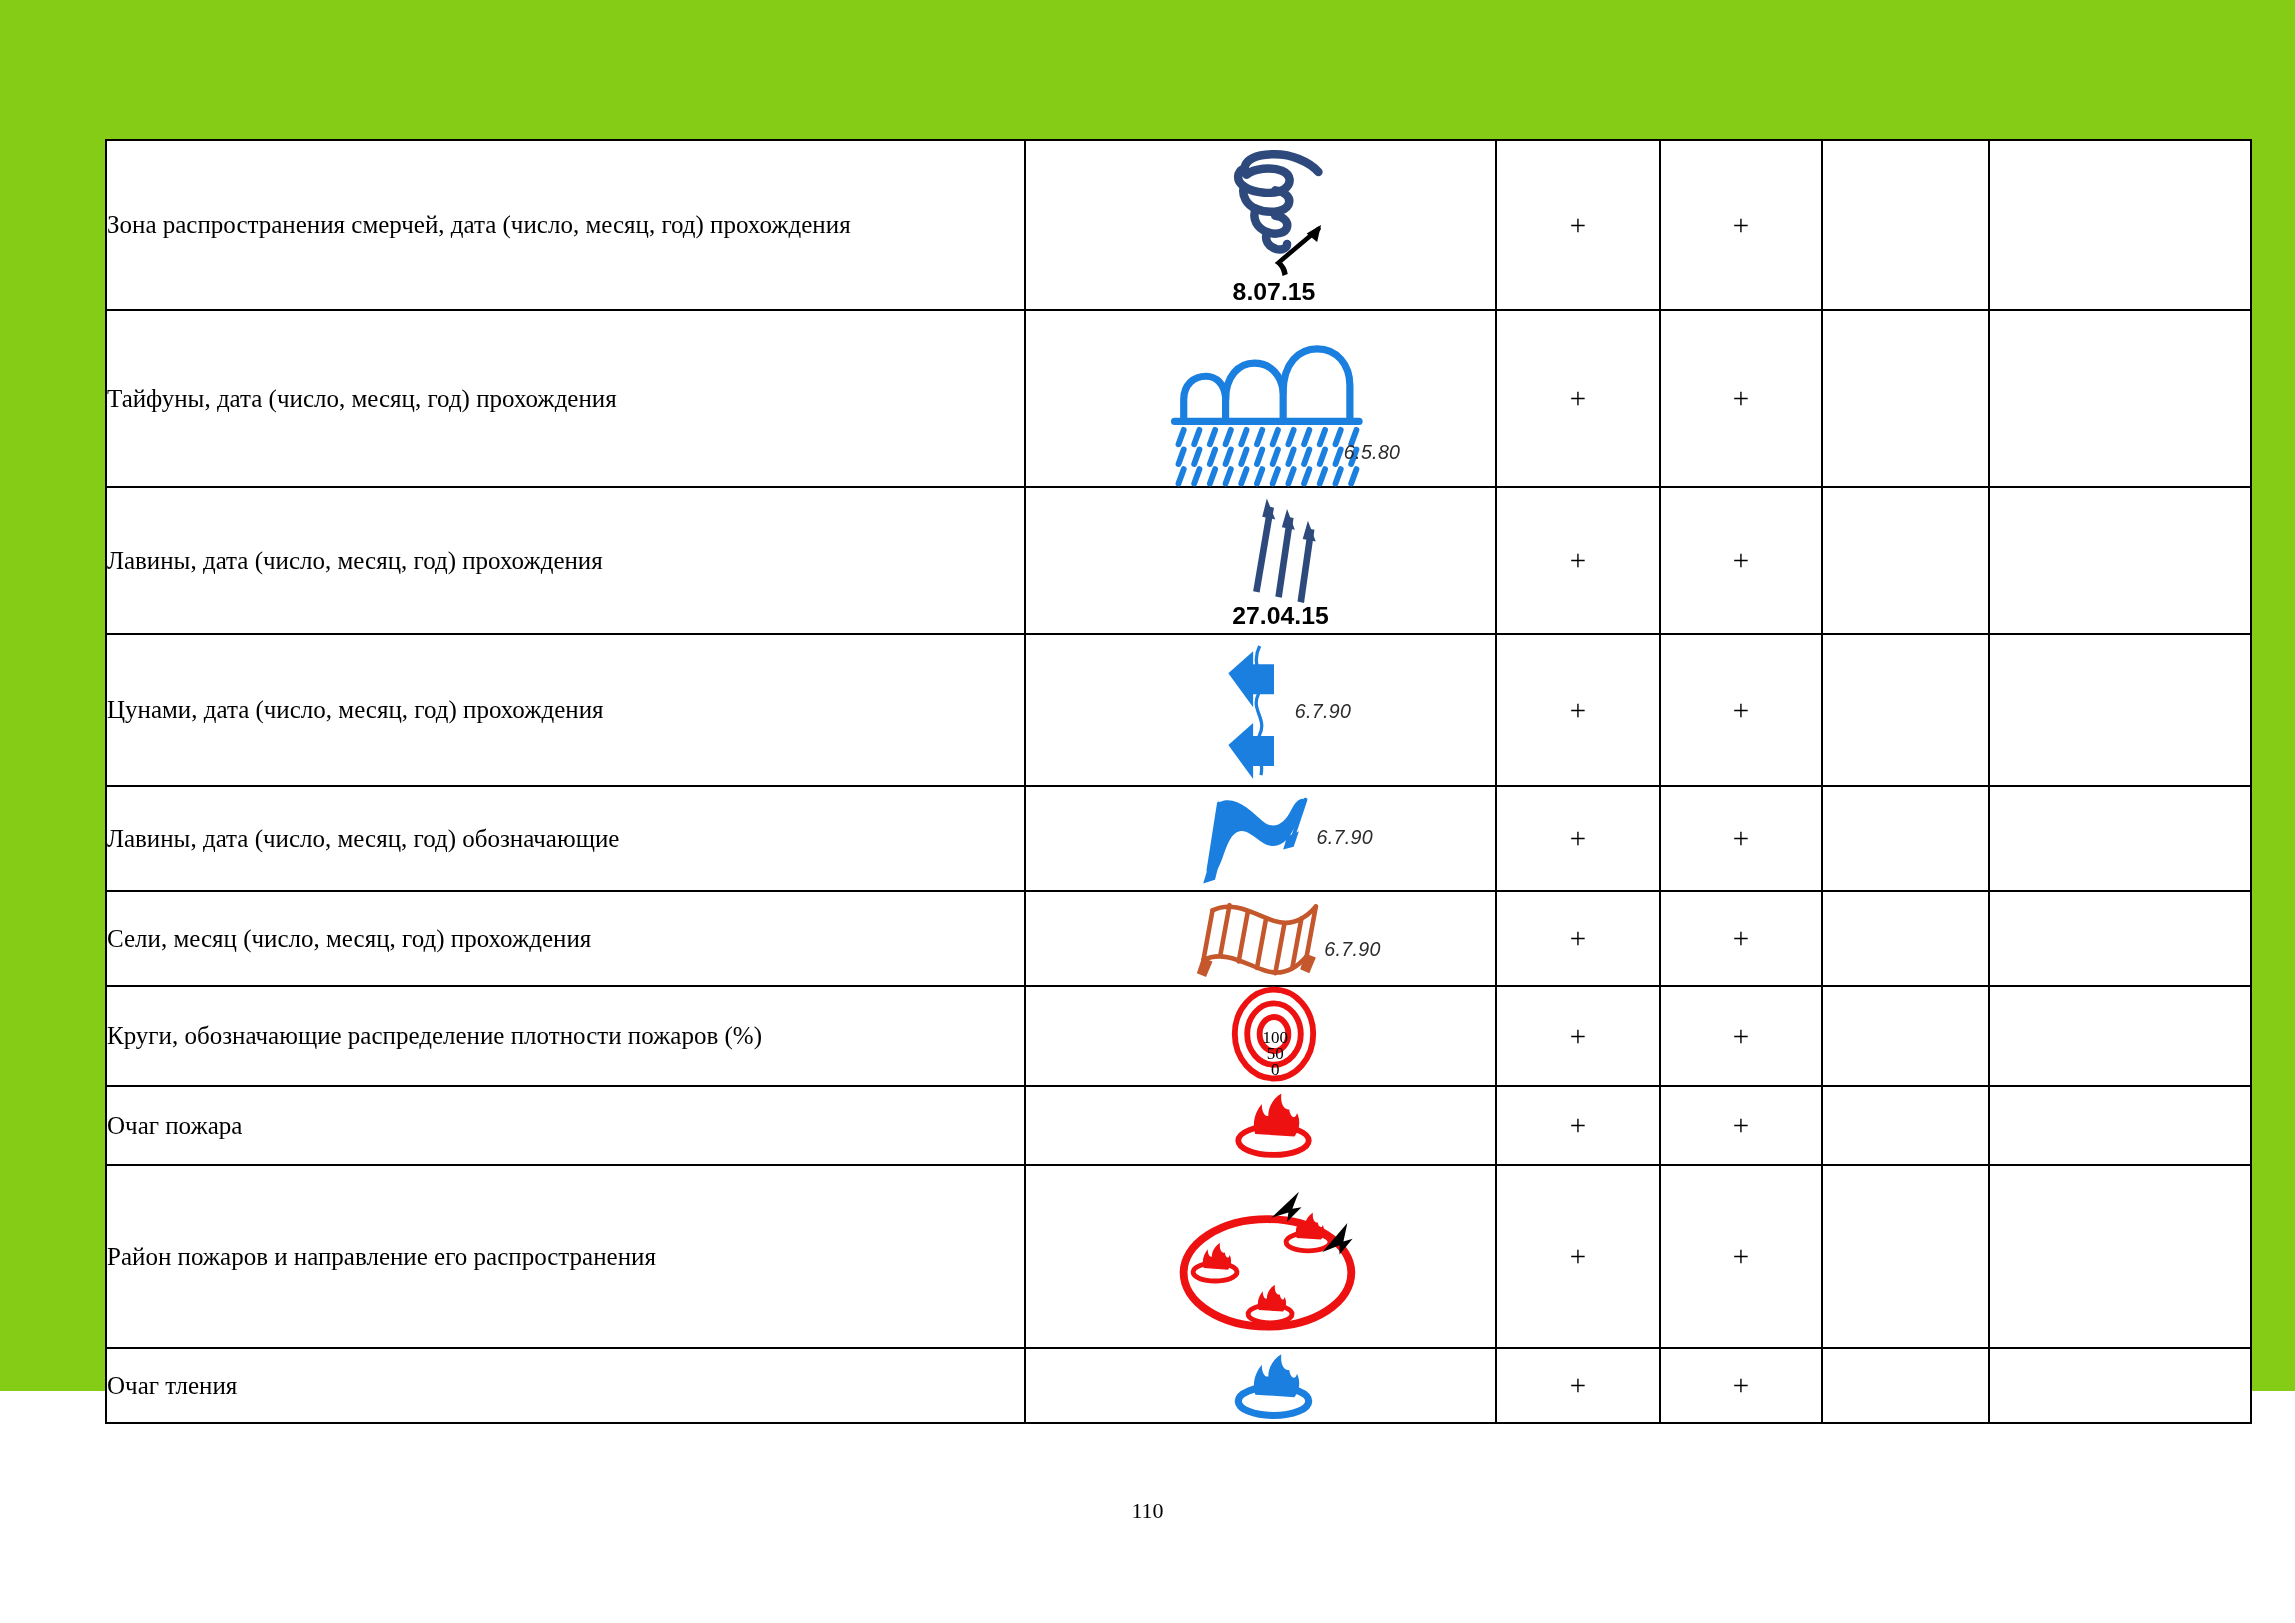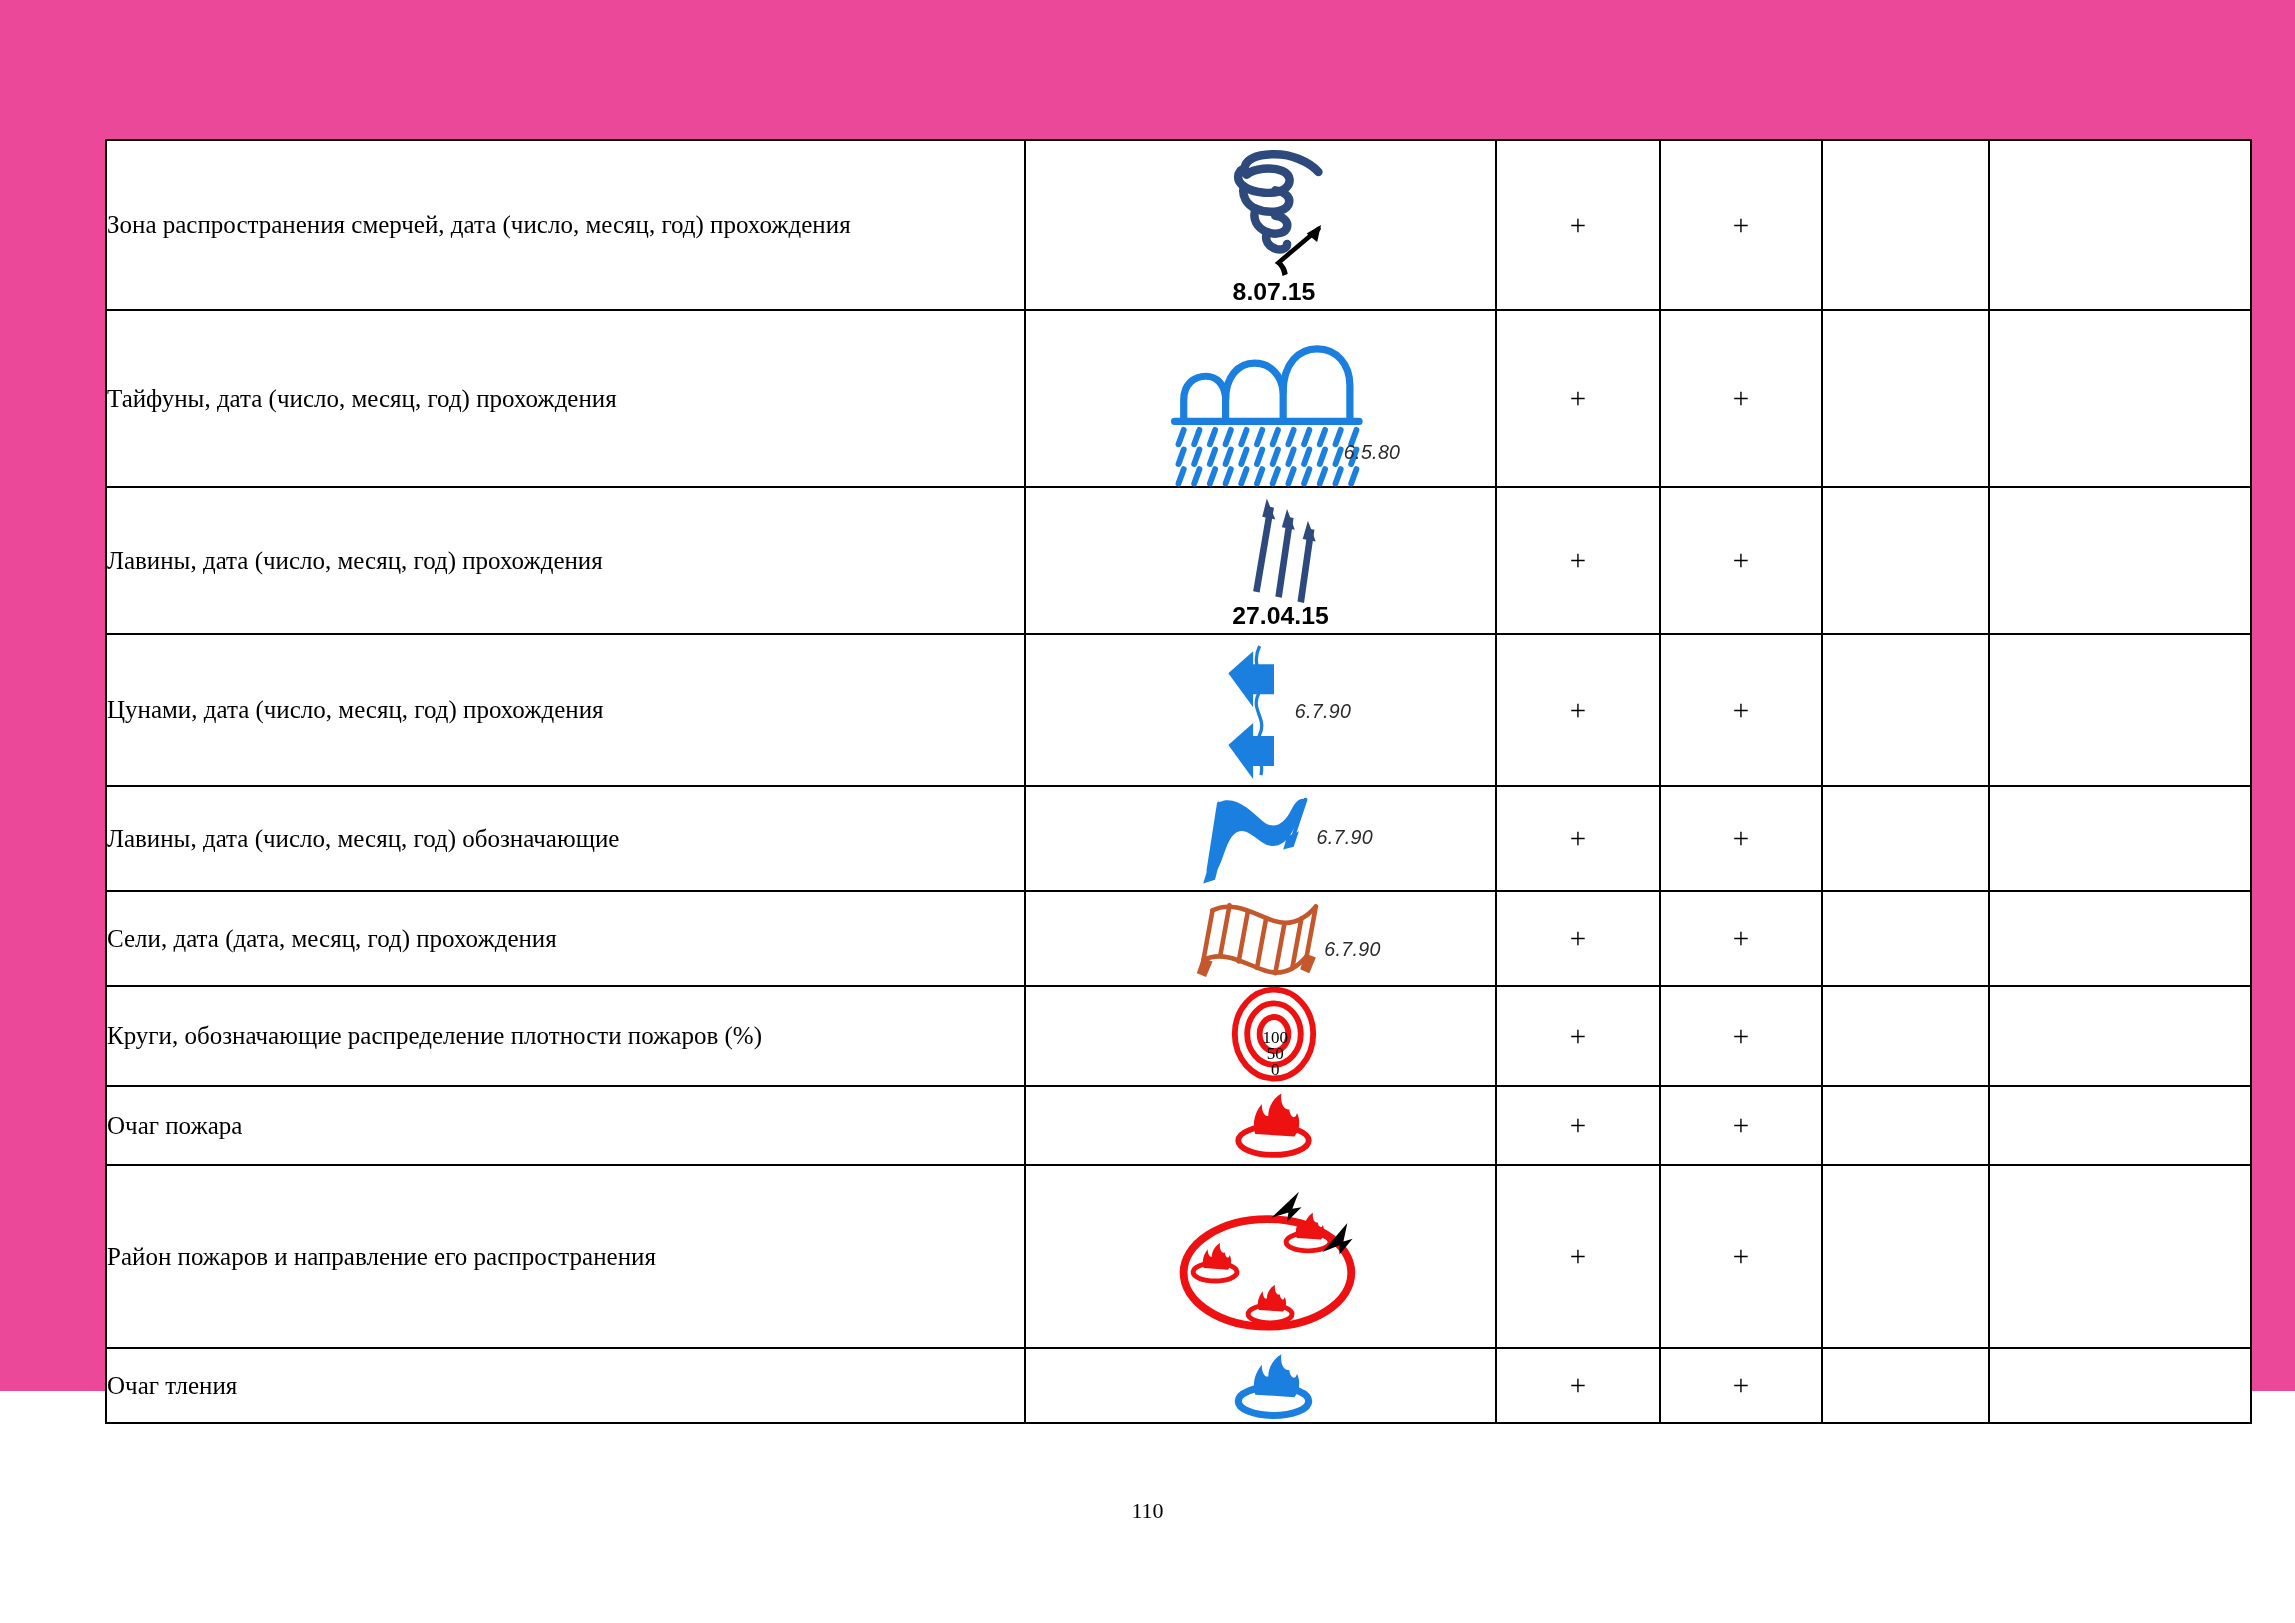--- a/index.html
+++ b/index.html
@@ -14,21 +14,21 @@
     color: #000000;
     position: relative;
     overflow: hidden;
   }
 
   #page {
     position: absolute;
     left: 0; top: 0;
     width: 2295px;
     height: 1391px;
-    background: #ec4899;
+    background: #84cc16;
   }
 
   #legend-table {
     position: absolute;
     left: 105px;
     top: 139px;
     width: 2145px;
     border-collapse: collapse;
     table-layout: fixed;
   }
@@ -287,21 +287,21 @@
           </div>
         </td>
         <td class="plus-cell"><span>+</span></td>
         <td class="plus-cell"><span>+</span></td>
         <td><span></span></td>
         <td><span></span></td>
       </tr>
 
       <tr style="height:95px;">
         <td class="desc-cell nojust">
-          <span>Сели,  дата (дата, месяц, год) прохождения</span>
+          <span>Сели,  месяц (число, месяц, год) прохождения</span>
         </td>
         <td class="sym-cell">
           <div class="sym-wrap">
             <svg width="236" height="85" viewBox="0 0 360 130">
               <g fill="none" stroke="#c4582c" stroke-width="7" stroke-linecap="round">
                 <path d="M86 22 C118 6 150 28 180 38 C210 48 232 30 244 16"></path>
                 <path d="M72 98 C104 82 136 104 166 114 C196 124 218 106 230 92"></path>
                 <line x1="86" y1="22" x2="72" y2="98"></line>
                 <line x1="112" y1="14" x2="98" y2="90"></line>
                 <line x1="140" y1="24" x2="126" y2="100"></line>

